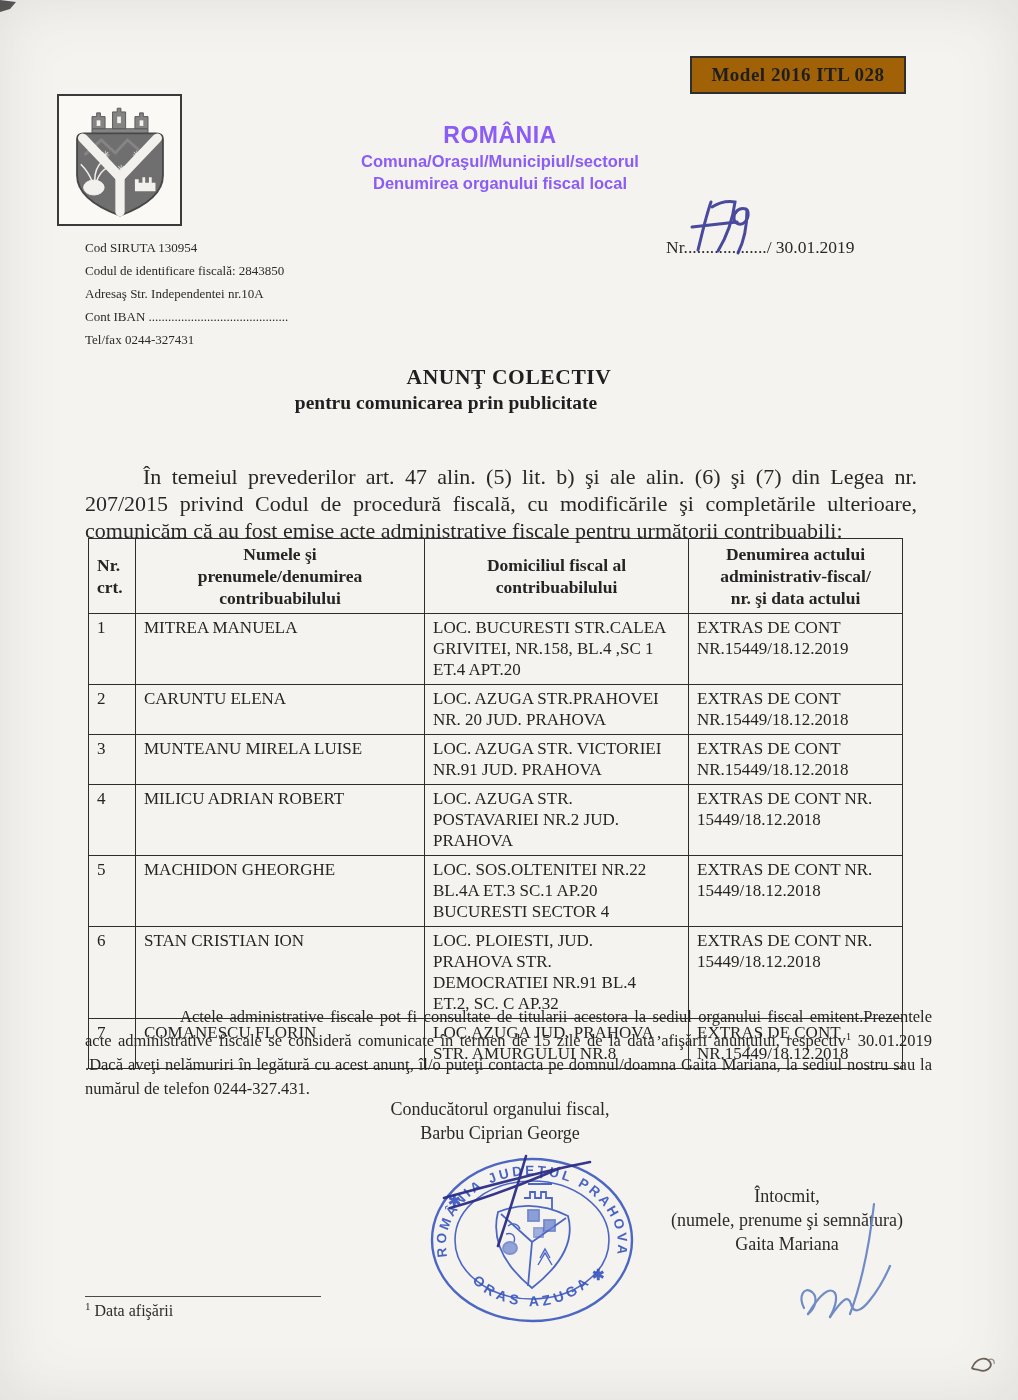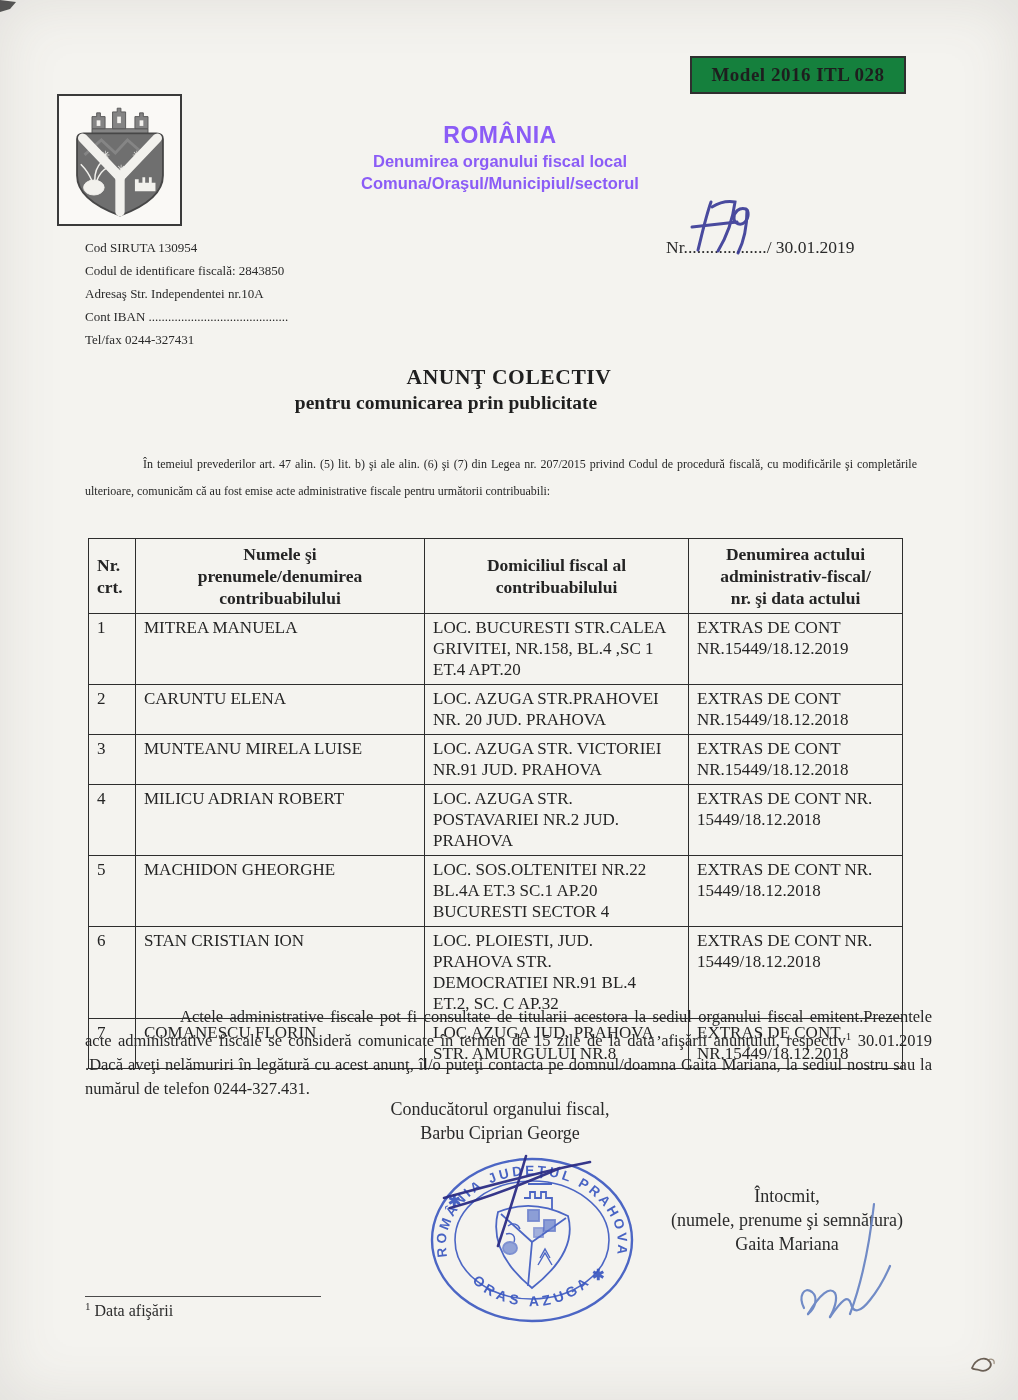--- a/index.html
+++ b/index.html
@@ -9,21 +9,21 @@
     font-family:"Liberation Serif", serif;
     color:#262626;
     overflow:hidden;
   }
   .page-vignette{position:absolute;inset:0;box-shadow:inset 0 0 60px rgba(90,85,70,.12);pointer-events:none;}
   .abs{position:absolute;}
 
   
   .model-box{
     left:690px;top:56px;width:212px;height:34px;
-    border:2px solid #2f2f2f;background:#15803d;
+    border:2px solid #2f2f2f;background:#a16207;
     display:flex;align-items:center;justify-content:center;
     font-weight:bold;font-size:19px;letter-spacing:.5px;color:#1e1e1e;
   }
 
   
   .emblem-box{left:57px;top:94px;width:121px;height:128px;border:2px solid #3a3a3a;background:#faf9f6;
     display:flex;align-items:center;justify-content:center;}
 
   
   .letterhead{left:255px;top:122px;width:490px;text-align:center;
@@ -36,21 +36,21 @@
 
   
   .nr-line{left:666px;top:237px;font-size:17.5px;color:#2a2a2a;white-space:nowrap;}
   .handwritten-nr{left:688px;top:196px;width:72px;height:62px;}
 
   
   .doc-title{left:0;top:365px;width:1018px;text-align:center;font-size:21.5px;font-weight:bold;letter-spacing:.6px;color:#1f1f1f;}
   .doc-subtitle{left:0;top:392px;width:892px;text-align:center;font-size:19.5px;font-weight:bold;color:#1f1f1f;}
 
   
-  .intro{left:85px;top:451px;width:832px;font-size:12px;line-height:27px;text-align:justify;text-indent:58px;color:#272727;}
+  .intro{left:85px;top:463px;width:832px;font-size:22px;line-height:27px;text-align:justify;text-indent:58px;color:#272727;}
 
   
   table.doc-table{left:88px;top:538px;position:absolute;border-collapse:collapse;table-layout:fixed;width:814px;
     font-size:17px;color:#242424;}
   table.doc-table td,table.doc-table th{border:1.6px solid #2d2d2d;vertical-align:top;padding:3px 8px 4px 8px;
     line-height:21px;white-space:pre-line;overflow:hidden;}
   table.doc-table th{font-size:17.5px;font-weight:bold;text-align:center;vertical-align:middle;line-height:22px;padding:4px 4px;}
   table.doc-table th.c1{text-align:left;padding-left:8px;}
   col.c1{width:47px;}col.c2{width:289px;}col.c3{width:264px;}col.c4{width:214px;}
   tr.hrow{height:70px;} tr.r0{height:66px;} tr.r1{height:38px;} tr.r2{height:39px;}
@@ -126,22 +126,22 @@
       <ellipse cx="32" cy="93" rx="11" ry="8"></ellipse>
       <path d="M30,86 C26,76 22,72 18,68 M33,85 C33,76 36,70 40,66 M35,86 C38,78 42,74 46,72" fill="none" stroke-width="1.6"></path>
     </g>
 
     <path d="M76,97 h22 v-9 h-4 v-6 h-3 v6 h-4 v-6 h-3 v6 h-4 v-4 h-4 z" fill="#f2f1ed"></path>
   </svg>
 </div>
 
 <div class="abs letterhead">
   <div class="country">ROMÂNIA</div>
+  <div class="line">Comuna/Oraşul/Municipiul/sectorul</div>
   <div class="line">Denumirea organului fiscal local</div>
-  <div class="line">Comuna/Oraşul/Municipiul/sectorul</div>
 </div>
 
 <div class="abs issuer">
   <div>Cod SIRUTA 130954</div>
   <div>Codul de identificare fiscală: 2843850</div>
   <div>Adresaş Str. Independentei nr.10A</div>
   <div>Cont IBAN ...........................................</div>
   <div>Tel/fax 0244-327431</div>
 </div>
 

